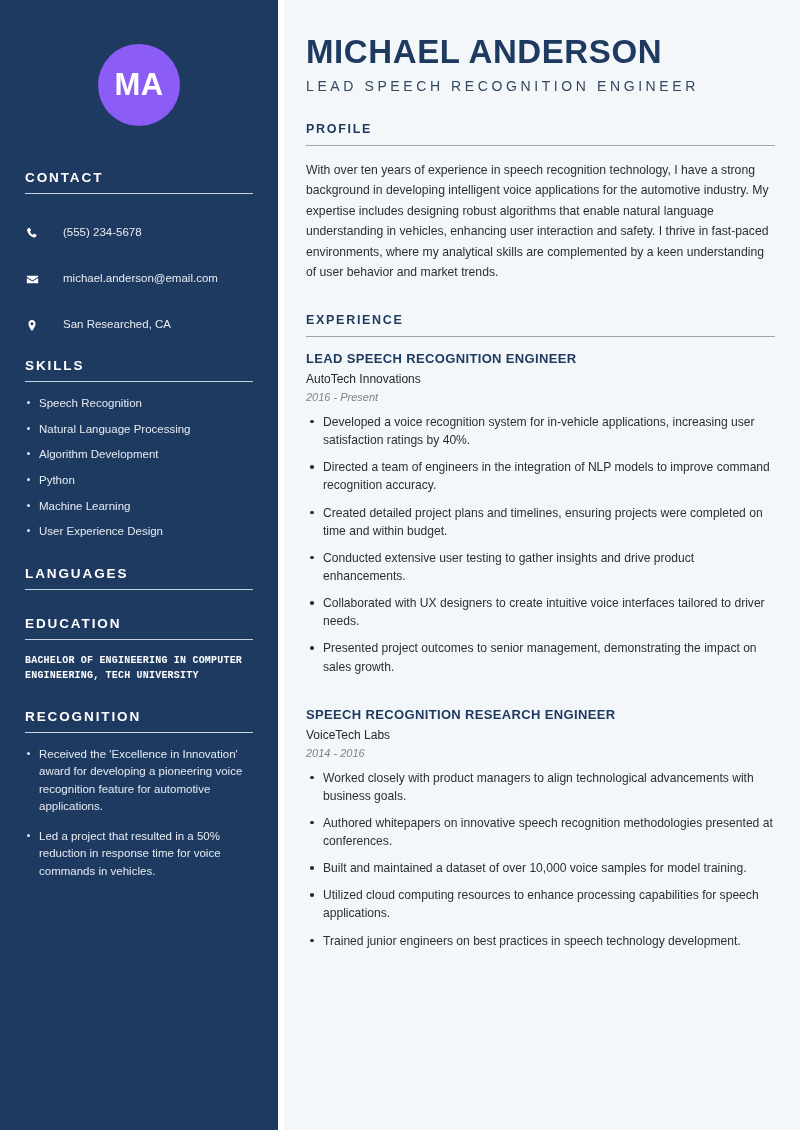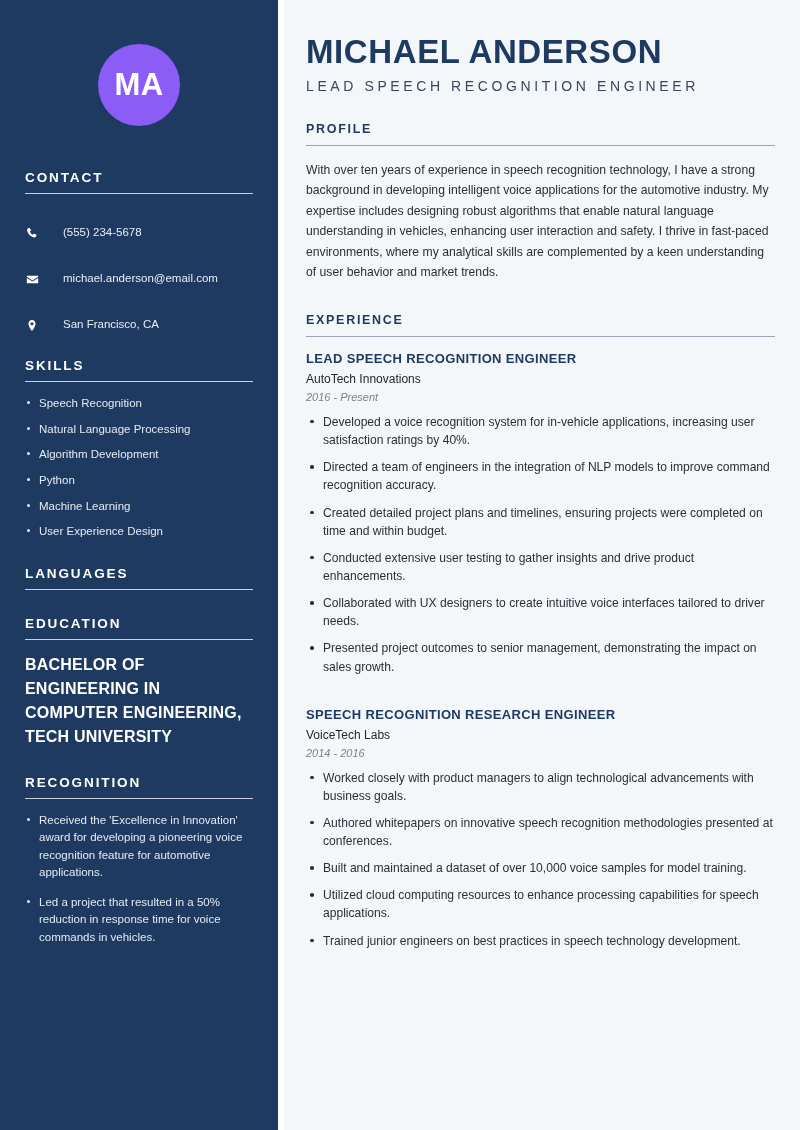--- a/index.html
+++ b/index.html
@@ -98,25 +98,26 @@
     position: absolute;
     left: 2px; top: 6px;
     width: 3px; height: 3px;
     border-radius: 50%;
     background: #e4eaf2;
   }
   ul.side-list.tight li { margin-bottom: 10px; }
   ul.side-list.achv li { margin-bottom: 13px; line-height: 1.5; }
 
   .edu-item {
-    font-size: 16px;
+    font-size: 10px;
     font-weight: bold;
     line-height: 1.5;
     letter-spacing: 0.2px;
     color: #ffffff;
+    font-family: Liberation Mono, monospace;
   }
 
   
   .main {
     flex: 1;
     padding: 34px 25px 0 28px;
     background: #f4f7f9;
   }
   .name {
     font-size: 33px;
@@ -221,21 +222,21 @@
         </span>
         <span>michael.anderson@email.com</span>
       </div>
 
       <div class="contact-row">
         <span class="ico">
           <svg viewBox="0 0 16 16" width="12" height="13">
               <path d="M8 .8c-2.6 0-4.7 2.1-4.7 4.7 0 3.4 4.2 9.2 4.4 9.4.2.2.5.2.6 0 .2-.3 4.4-6 4.4-9.4C12.7 2.9 10.6.8 8 .8zm0 6.8a2 2 0 1 1 0-4.1 2 2 0 0 1 0 4.1z"></path>
             </svg>
         </span>
-        <span>San Francisco, CA</span>
+        <span>San Researched, CA</span>
       </div>
     </section>
 
     <section class="side-section">
       <div class="side-heading">SKILLS</div>
       <div class="side-rule"></div>
       <ul class="side-list">
         <li>Speech Recognition</li>
         <li>Natural Language Processing</li>
         <li>Algorithm Development</li>

